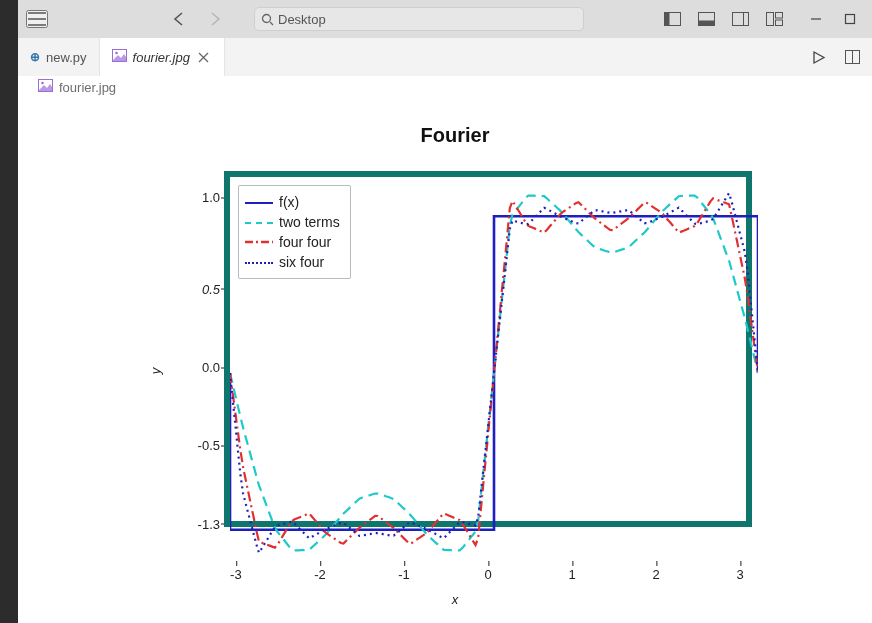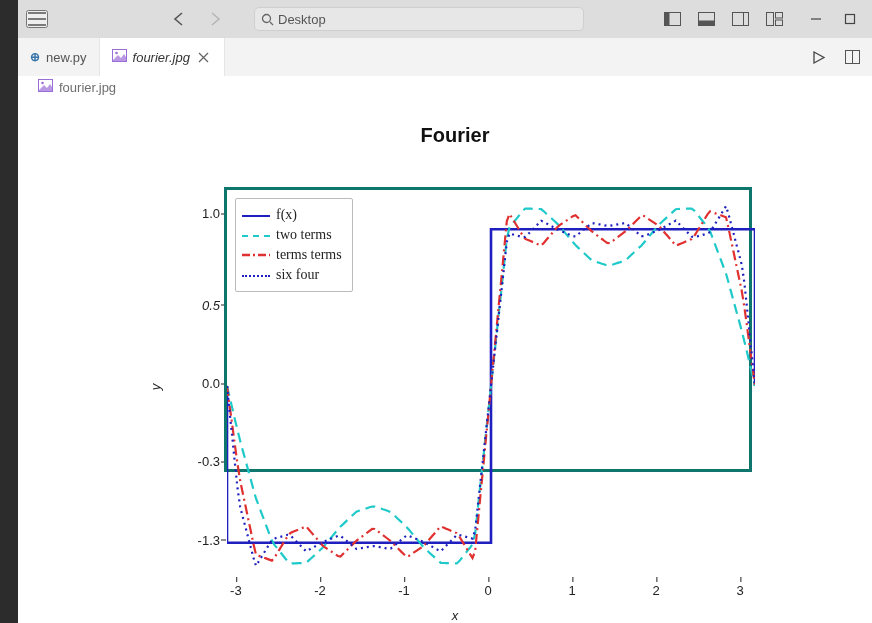--- a/index.html
+++ b/index.html
@@ -27,23 +27,23 @@
   .tab .icon { font-style: normal; }
   .tab .close { width:16px; height:16px; display:flex; align-items:center; justify-content:center; font-style:normal; color:#666; }
   .tabs-spacer { flex:1; }
   .run-icons { display:flex; align-items:center; gap:6px; padding-right:6px; }
   .run-icons span { width:28px; height:28px; display:flex; align-items:center; justify-content:center; }
 
   .breadcrumb { height:22px; display:flex; align-items:center; gap:6px; padding-left:20px; font-size:13px; color:#6e6e6e; }
 
   .content { flex:1; position:relative; overflow:hidden; }
   .chart-wrap { position:absolute; left:130px; top:26px; }
-  .chart-title { text-align:center; font-weight:700; font-size:20px; color:#111; margin-bottom:20px; }
+  .chart-title { text-align:center; font-weight:700; font-size:20px; color:#111; margin-bottom:4px; }
   .axes { position:relative; width:614px; height:440px; }
-  .plot-box { position:absolute; left:76px; top:20px; width:528px; height:285px; border:3px solid #0f766e; background:#fff; overflow:visible;font-family:Liberation Serif, serif; }
+  .plot-box { position:absolute; left:76px; top:20px; width:528px; height:356px; border:6px solid #0f766e; background:#fff; overflow:visible; }
   .ytick { position:absolute; left:0; width:72px; text-align:right; font-size:13px; color:#222; transform:translateY(-50%); }
   .ytick::after { content:""; position:absolute; right:-6px; top:50%; width:5px; height:1px; background:#222; }
   .xtick { position:absolute; top:416px; font-size:13px; color:#222; transform:translateX(-50%); text-align:center; }
   .xtick::before { content:""; position:absolute; left:50%; top:-6px; width:1px; height:5px; background:#222; }
   .ylabel { position:absolute; left:4px; top:50%; transform: translateY(-50%) rotate(-90deg); font-size:13px; font-style:italic; color:#222; }
   .xlabel { position:absolute; left:50%; bottom:-16px; transform:translateX(-50%); font-size:13px; font-style:italic; color:#222; }
 
   .plot-svg { position:absolute; left:0; top:0; }
 
   .legend { position:absolute; left:8px; top:8px; background:#fff; border:1px solid #bbb; border-radius:2px; padding:6px 10px 6px 6px; font-size:14px; color:#222; }
@@ -181,21 +181,21 @@
     <div class="content">
       <div class="chart-wrap">
         <div class="chart-title">Fourier</div>
         <div class="axes">
 
           <div class="ylabel">y</div>
           <div class="xlabel">x</div>
 
           <div id="yticks">
               <div class="ytick" style="top: 372.8px;">-1.3</div>
-              <div class="ytick" style="top: 294.4px;">-0.3</div>
+              <div class="ytick" style="top: 294.4px;">-0.5</div>
               <div class="ytick" style="top: 216px;">0.0</div>
               <div class="ytick" style="top: 137.6px; font-style: italic;">0.5</div>
               <div class="ytick" style="top: 46px;">1.0</div>
             </div>
           <div id="xticks">
               <div class="xtick" style="left: 87.8992px;">-3</div>
               <div class="xtick" style="left: 171.933px;">-2</div>
               <div class="xtick" style="left: 255.966px;">-1</div>
               <div class="xtick" style="left: 340px;">0</div>
               <div class="xtick" style="left: 424.034px;">1</div>
@@ -220,21 +220,21 @@
                 <div class="legend-row">
                   <span class="legend-swatch">
                     <span class="ls-dash" style="border-top-color: rgb(31, 201, 201);"></span>
                   </span>
                   <span>two terms</span>
                 </div>
                 <div class="legend-row">
                   <span class="legend-swatch"><svg width="28" height="16">
                       <line x1="0" y1="8" x2="28" y2="8" stroke="#e03030" stroke-width="2.5" stroke-dasharray="8 3 2 3"></line>
                     </svg></span>
-                  <span>terms terms</span>
+                  <span>four four</span>
                 </div>
                 <div class="legend-row">
                   <span class="legend-swatch">
                     <span class="ls-dot" style="border-top-color: rgb(31, 31, 191);"></span>
                   </span>
                   <span>six four</span>
                 </div>
               </div>
           </div>
         </div>

